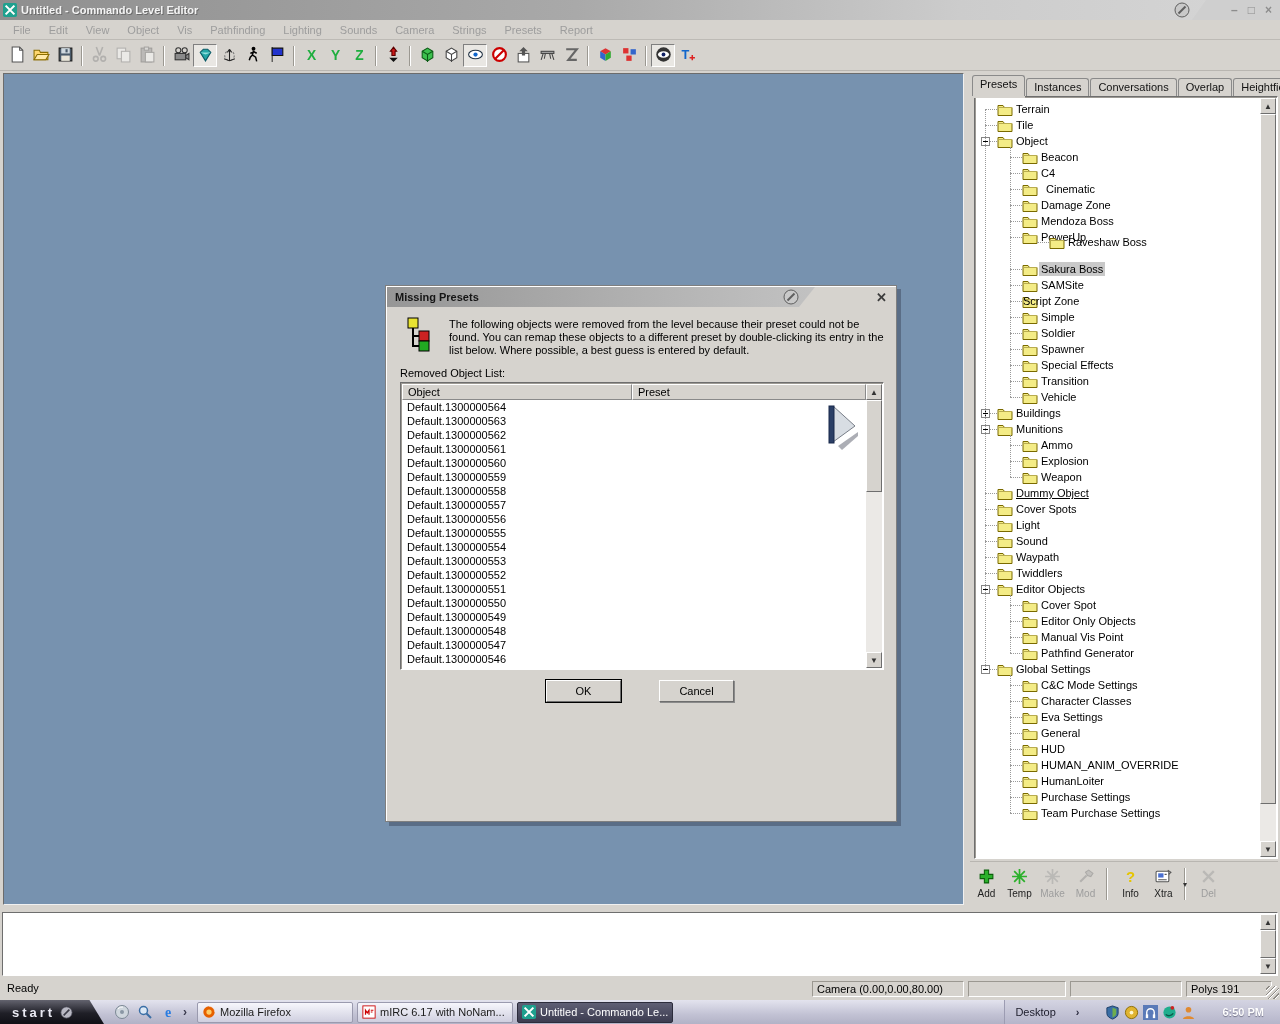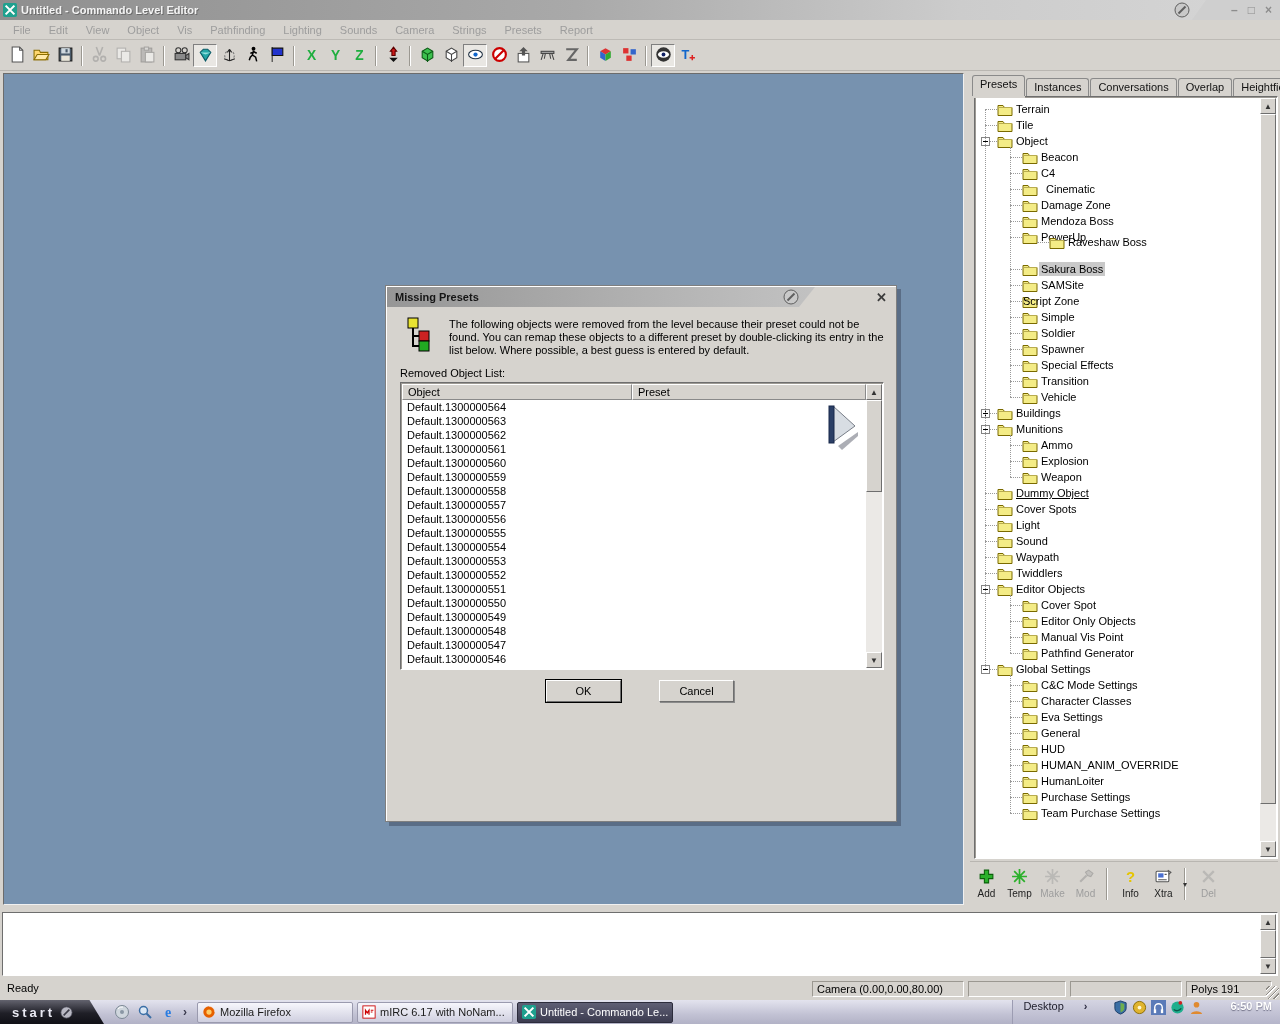--- a/index.html
+++ b/index.html
@@ -101,21 +101,21 @@
   .start-label { color:#e9e9f2; font-weight:bold; font-size:13px; letter-spacing:3px; }
   .start-emblem { width:13px; height:13px; }
   .quick { display:flex; align-items:center; gap:7px; padding:0 6px 0 10px; }
   .ql-icon { width:16px; height:16px; }
   .ql-chev { color:#3a3a4e; font-size:12px; font-weight:bold; }
   .task { height:21px; width:156px; margin-left:4px; border:1px solid #9a9aae; border-radius:2px;
     background:linear-gradient(#f6f6fc,#cfcfdf); display:flex; align-items:center; gap:4px;
     padding:0 4px; color:#1a1a1a; overflow:hidden; white-space:nowrap; }
   .task.active { background:linear-gradient(#5f5f74,#3c3c50); color:#fff; border-color:#2c2c3c; }
   .task svg { width:14px; height:14px; flex:0 0 14px; }
-  .tray { margin-left:auto; display:flex; align-items:flex-start; height:100%; gap:20px; padding-right:8px;
+  .tray { margin-left:auto; display:flex; align-items:center; height:100%; gap:20px; padding-right:16px;
     background:linear-gradient(#d4d4e2,#b5b5ca); border-left:1px solid #9c9cb2; padding-left:10px; }
   .desktop-label { color:#1c1c2a; }
   .tray-chev { color:#2c2c40; font-weight:bold; margin-right:6px; }
   .tray-icons { display:flex; align-items:center; gap:4px; }
   .tray-icons svg { width:15px; height:15px; }
   .clock { color:#ffffff; font-weight:bold; text-shadow:0 1px 1px #707086; margin-left:6px; }
 
   
   .dialog { position:absolute; left:385px; top:285px; width:512px; height:537px; background:#d6d3ce;
     border:1px solid #7f7f7f; box-shadow:1px 0 0 #fff inset,0 1px 0 #fff inset, 4px 4px 0 rgba(55,65,85,.45); z-index:20; }

